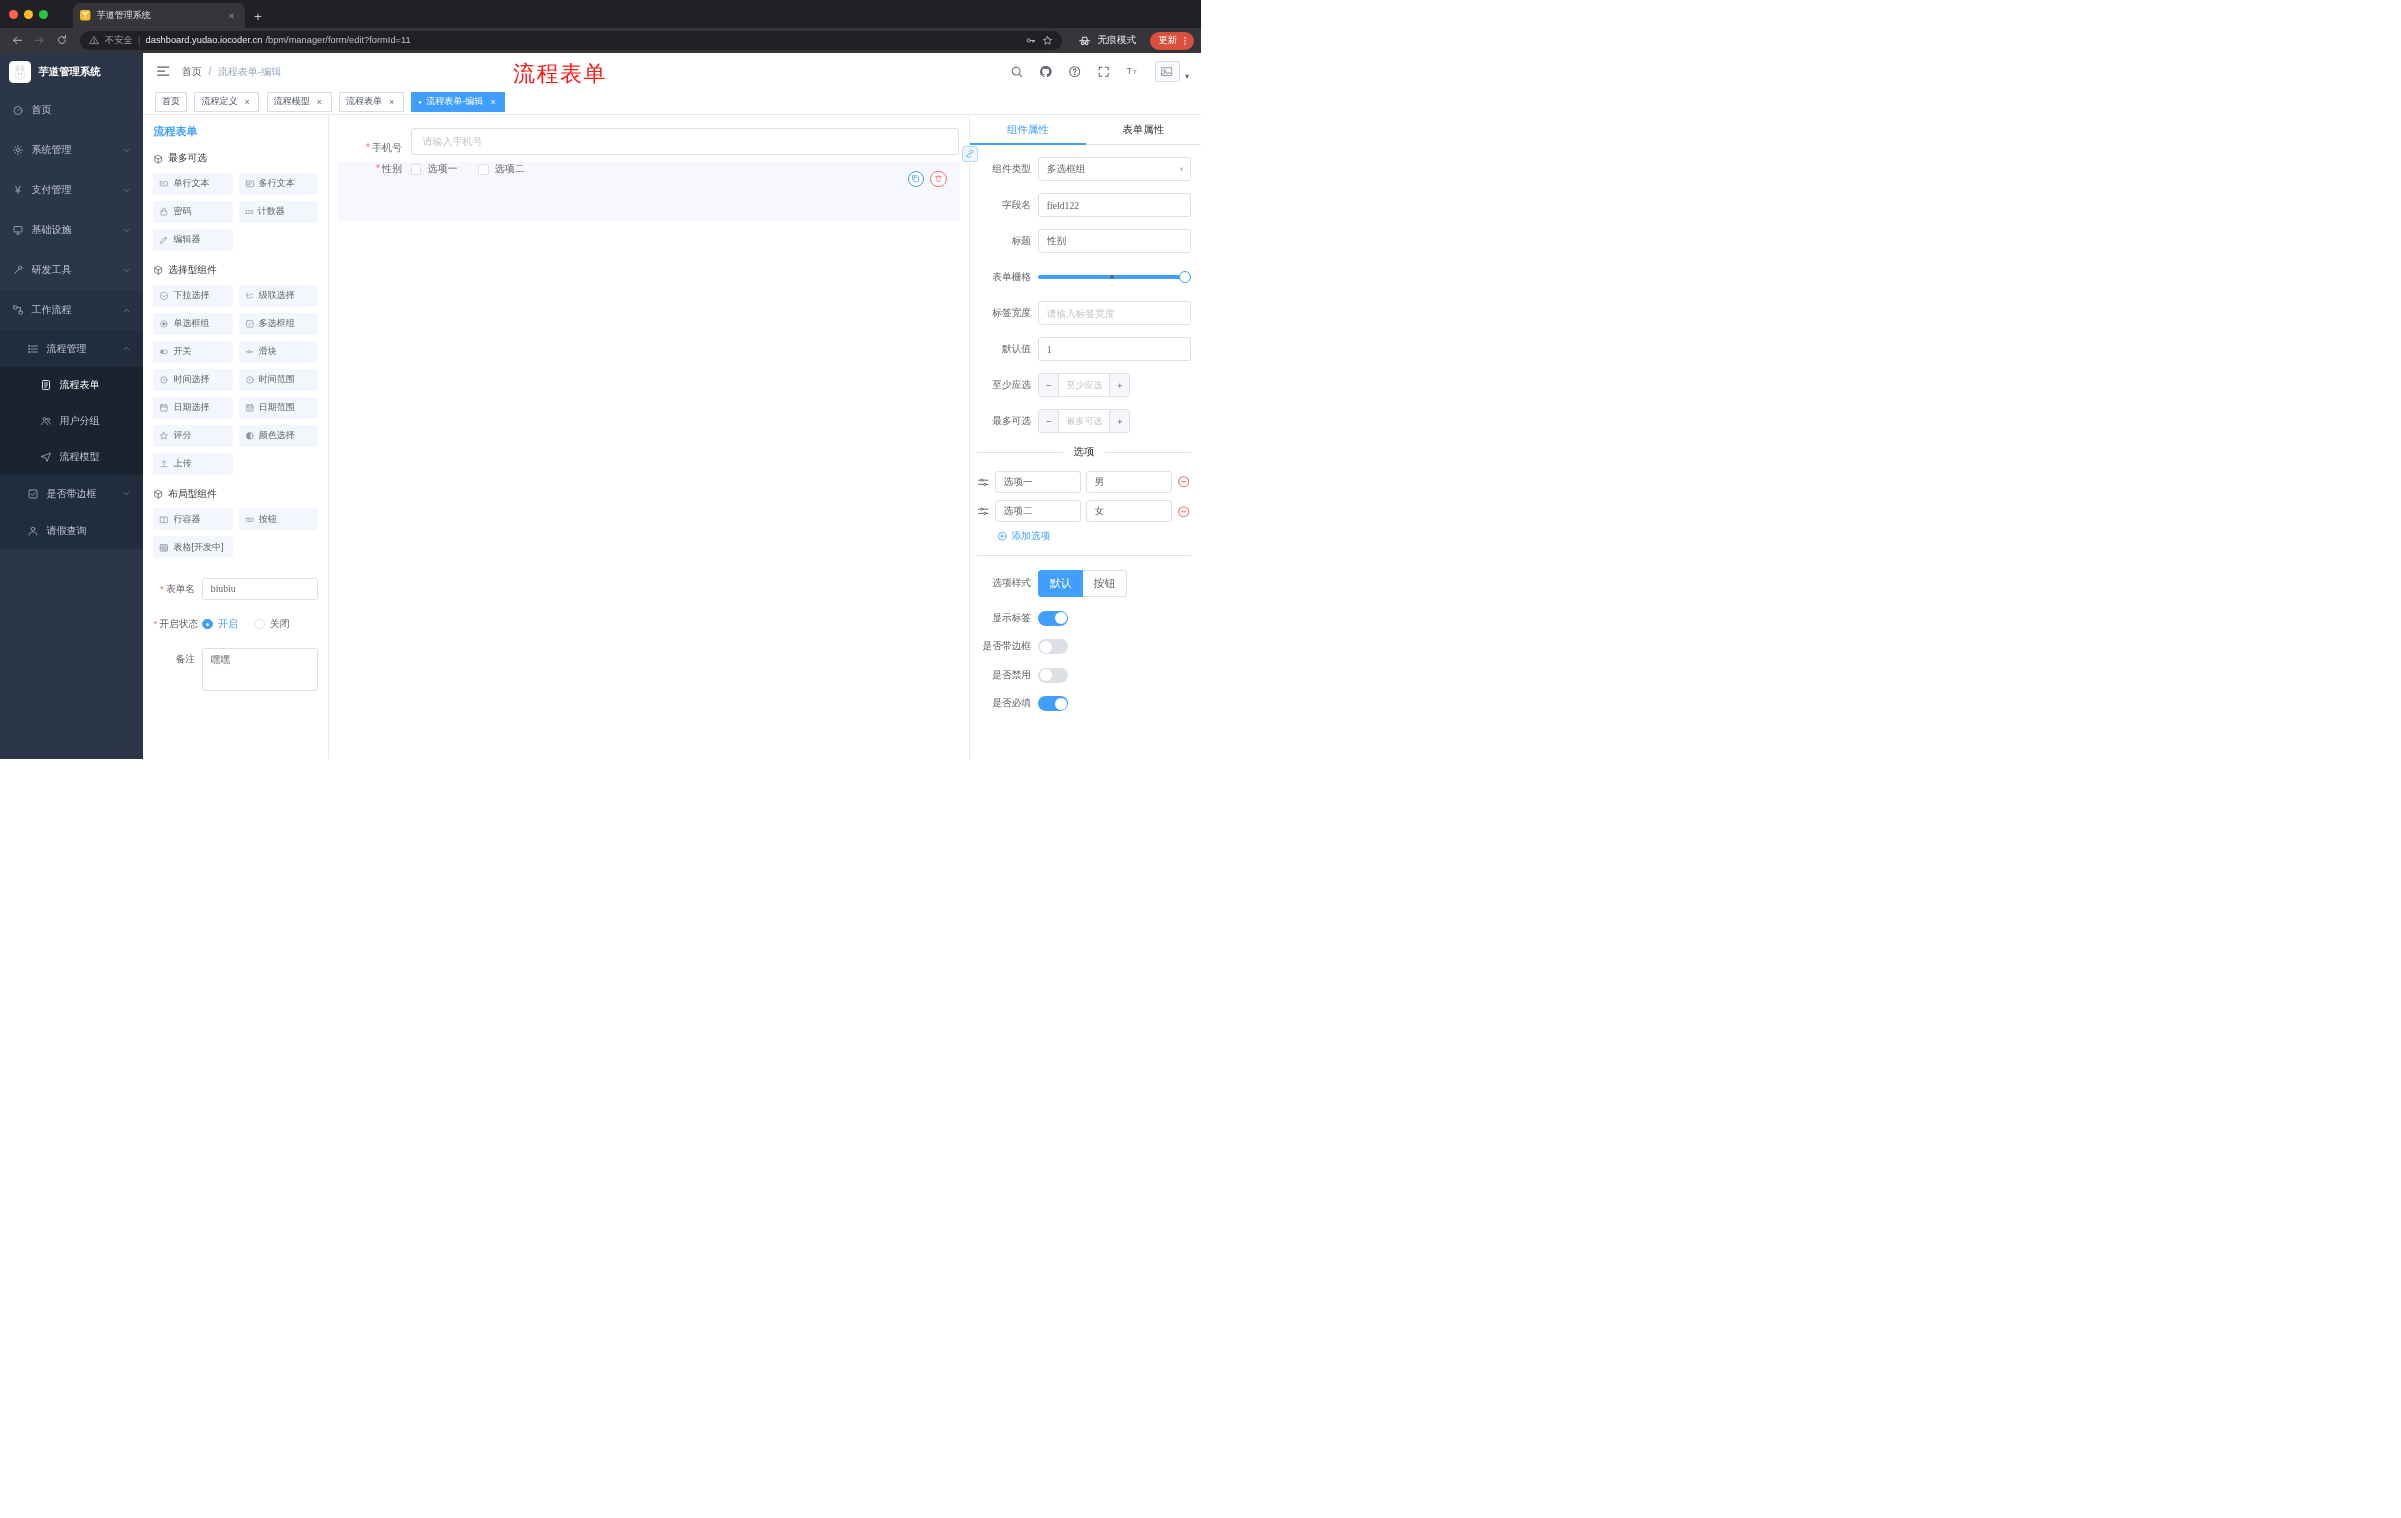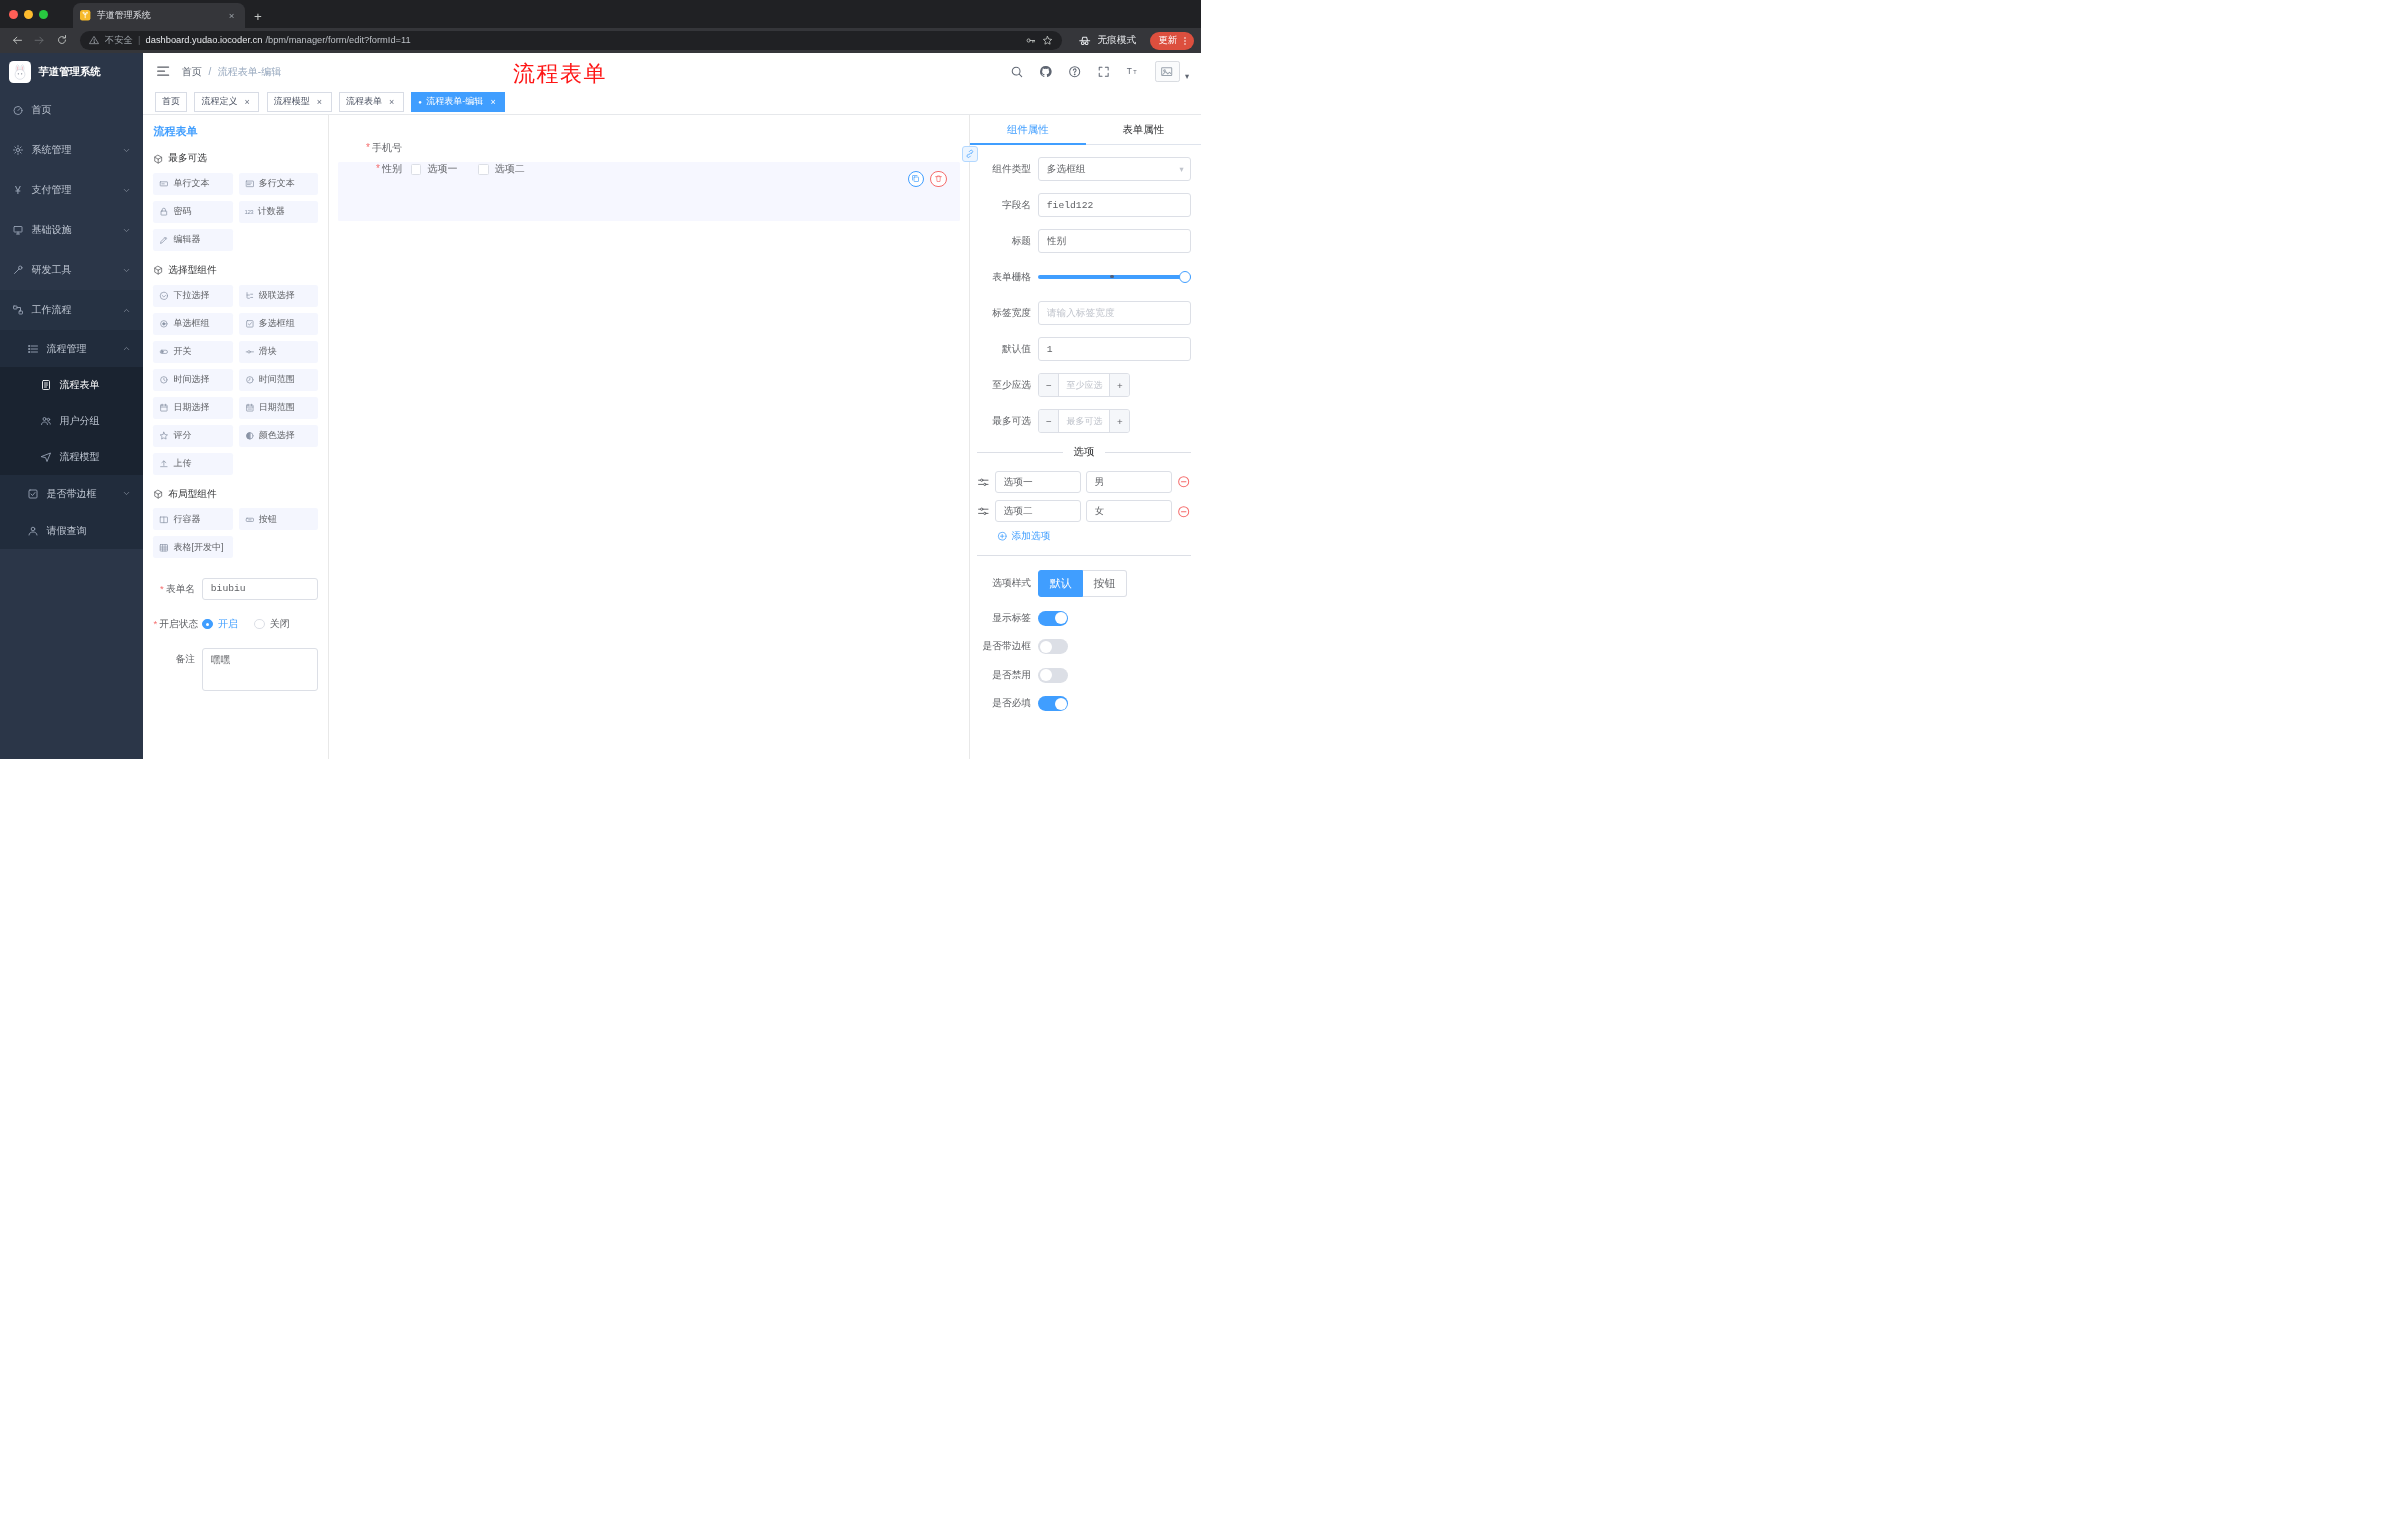--- a/index.html
+++ b/index.html
@@ -81,21 +81,21 @@
   .pgrid{display:grid;grid-template-columns:1fr 1fr;gap:6px}
   .pi{height:22px;background:#f4f6fe;border-radius:2.2px;display:flex;align-items:center;gap:4.5px;padding:0 6px;
     font-size:9px;color:#606266;cursor:move;white-space:nowrap;overflow:hidden}
   .pi .pic{width:9.7px;height:9.7px;color:#8a94a6;flex:none}
   .pic-txt{font-size:6px;color:#8a94a6;letter-spacing:-0.4px;flex:none}
   .lf{margin-top:19.3px}
   .lf-row{display:flex;align-items:flex-start;margin-top:13.4px}
   .lf-label{width:49px;text-align:right;padding-right:7.4px;font-size:9.7px;color:#606266;line-height:22px;flex:none;white-space:nowrap}
   .req{color:#f56c6c;margin-right:2.2px}
   .inp{height:22px;border:0.7px solid #dcdfe6;border-radius:3px;padding:0 7.4px;font-size:9.7px;color:#606266;
-    width:100%;outline:none;background:#fff;font-family:Liberation Mono, monospace}
+    width:100%;outline:none;background:#fff;font-family:Liberation Serif, serif}
   .inp::placeholder{color:#c0c4cc}
   .radios{display:flex;align-items:center;gap:16.3px;height:22px}
   .radio{display:flex;align-items:center;gap:5.2px;cursor:pointer}
   .rdot{width:10.4px;height:10.4px;border-radius:50%;border:0.7px solid #409eff;background:#409eff;position:relative;flex:none}
   .rdot::after{content:"";position:absolute;left:3px;top:3px;width:3px;height:3px;border-radius:50%;background:#fff}
   .rdot.off{border-color:#dcdfe6;background:#fff}
   .rdot.off::after{display:none}
   .rlbl{font-size:10px;color:#606266}
   .rlbl.blue{color:#409eff}
   .tarea{width:100%;height:43px;border:0.7px solid #dcdfe6;border-radius:3px;padding:4.5px 7.4px;font-size:9.7px;
@@ -652,20 +652,21 @@
               <textarea class="tarea" style="">嘿嘿</textarea>
             </div>
           </div>
         </div>
 
         <div class="panel-center">
 
           <div class="canvas">
             <div class="cv-row">
               <span class="cv-label"><span class="req">*</span><span>手机号</span></span>
+              <input class="cv-inp" placeholder="请输入手机号" style="">
             </div>
 
             <div class="cv-sel">
               <span class="cv-label"><span class="req">*</span><span>性别</span></span>
               <label class="cb">
                   <span class="cb-box"></span>
                   <span class="cb-lbl">选项一</span>
                 </label>
               <label class="cb">
                   <span class="cb-box"></span>

